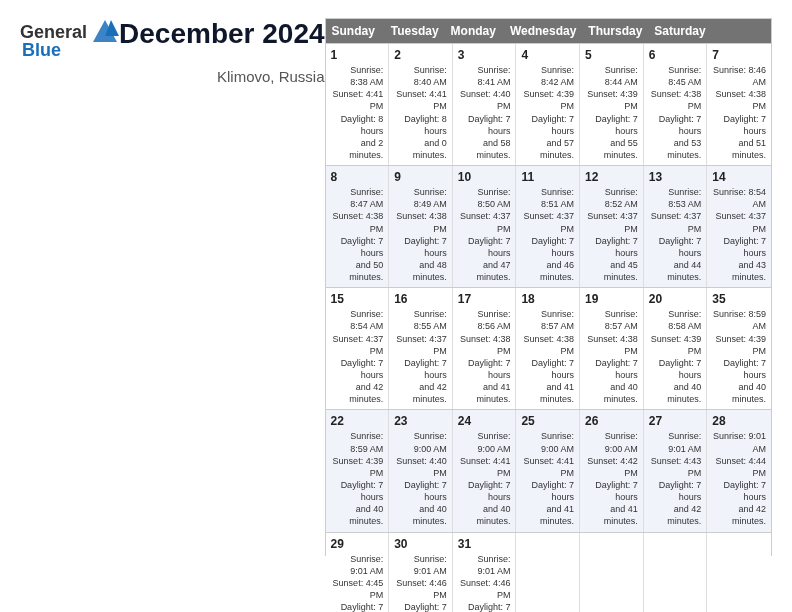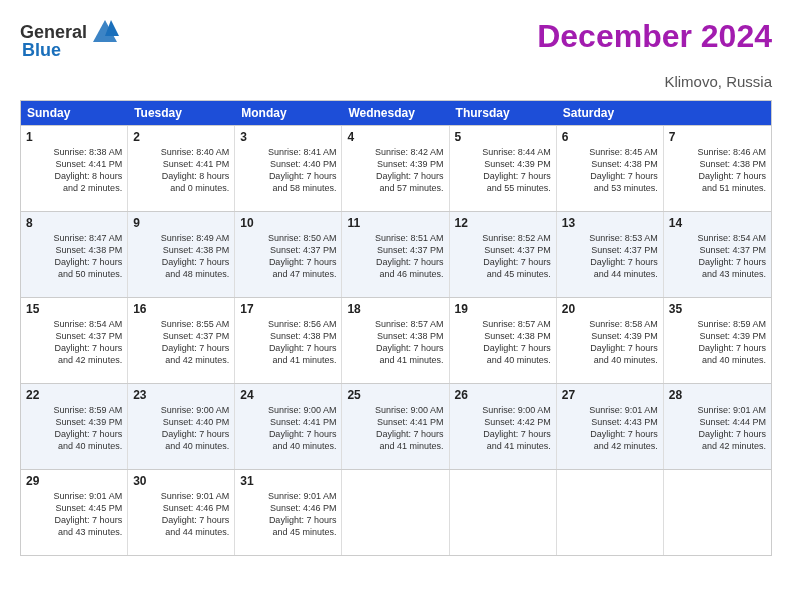--- a/index.html
+++ b/index.html
@@ -8,21 +8,21 @@
       background: #fff;
       width: 792px;
       height: 612px;
       overflow: hidden;
     }
     .page {
       width: 792px;
       height: 568px;
       padding: 18px 20px 12px 20px;
       display: flex;
-      flex-direction: column;
+      flex-direction: row;
     }
     .header {
       display: flex;
       justify-content: space-between;
       align-items: flex-start;
       margin-bottom: 10px;
     }
     .logo {
       display: flex;
       align-items: center;
@@ -39,39 +39,39 @@
     }
     .logo-icon {
       width: 28px;
       height: 28px;
       margin-left: 4px;
     }
     .title-area {
       text-align: right;
     }
     .month-title {
-      font-size: 32px;
-      font-weight: bold;
-      color: #a21caf;
+      font-size: 28px;
+      font-weight: bold;
+      color: #0f172a;
     }
     .location {
       font-size: 15px;
       color: #555;
       margin-top: 18px;
     }
     .calendar {
       flex: 1;
       display: flex;
       flex-direction: column;
       border: 1px solid #ccc;
     }
     .cal-header-row {
       display: grid;
       grid-template-columns: repeat(7, 1fr);
-      background-color: #1d4ed8;
+      background-color: #737373;
     }
     .cal-header-cell {
       color: #fff;
       font-size: 12px;
       font-weight: bold;
       padding: 5px 6px;
       text-align: left;
     }
     .cal-body {
       flex: 1;

